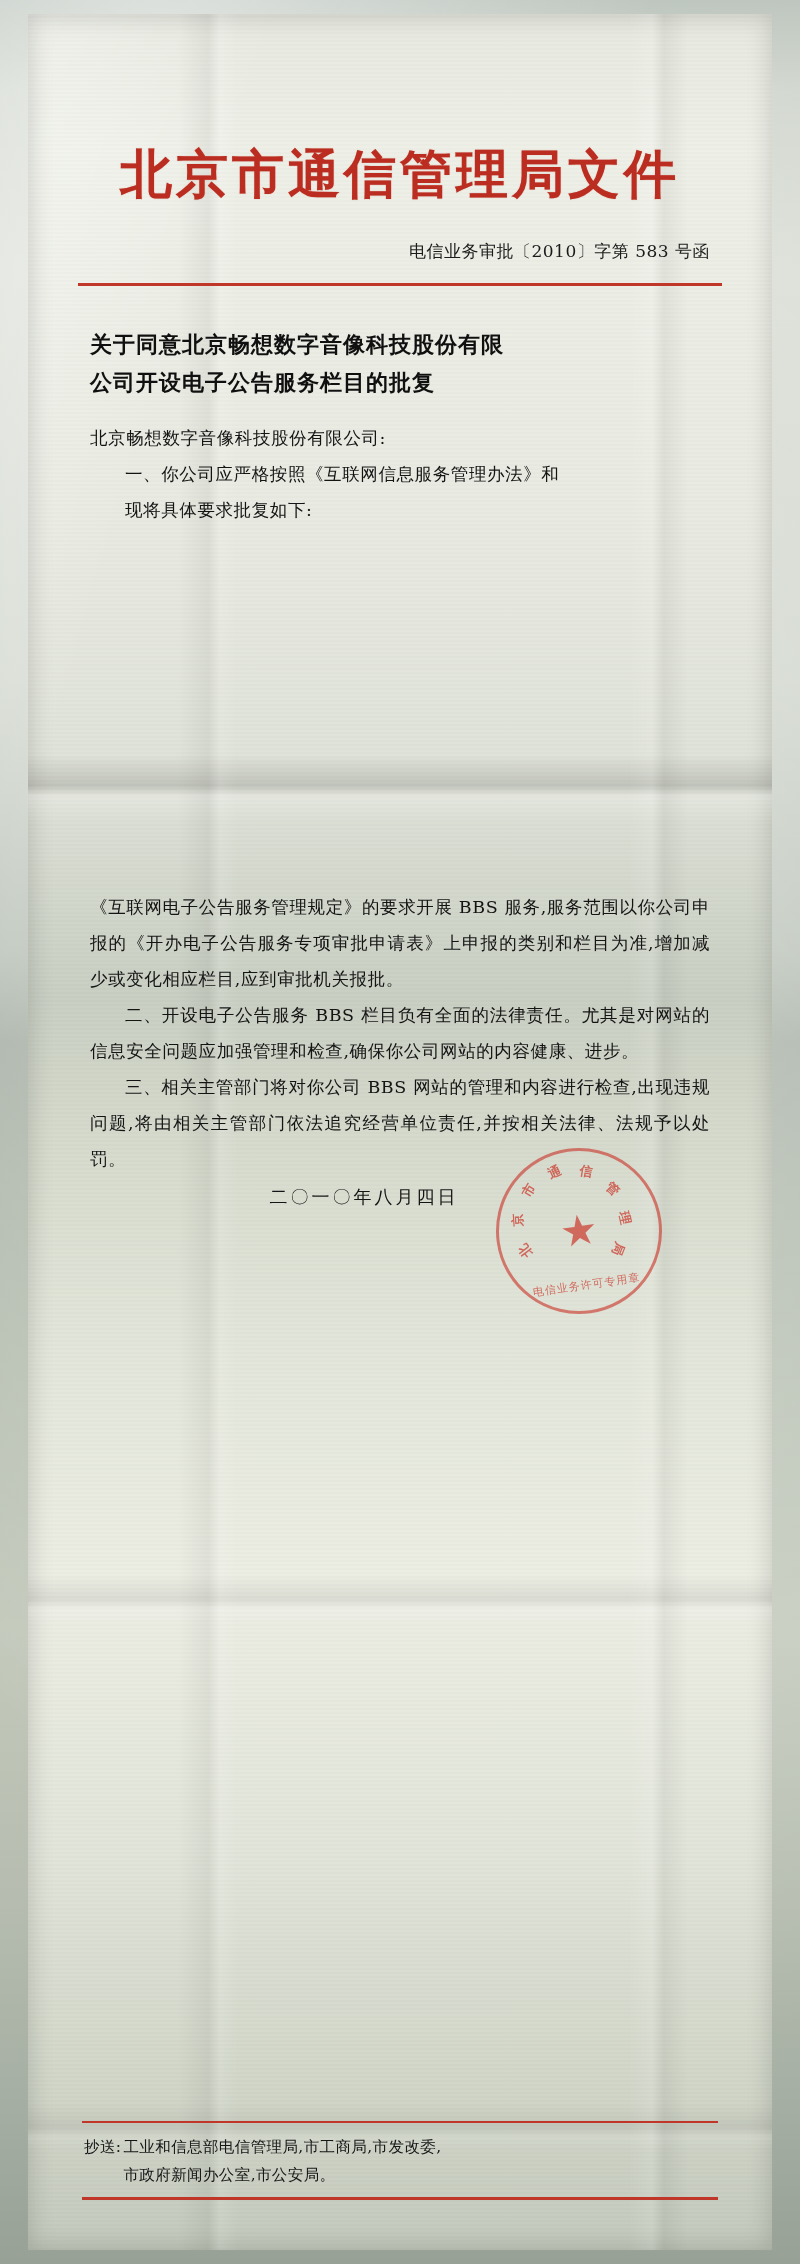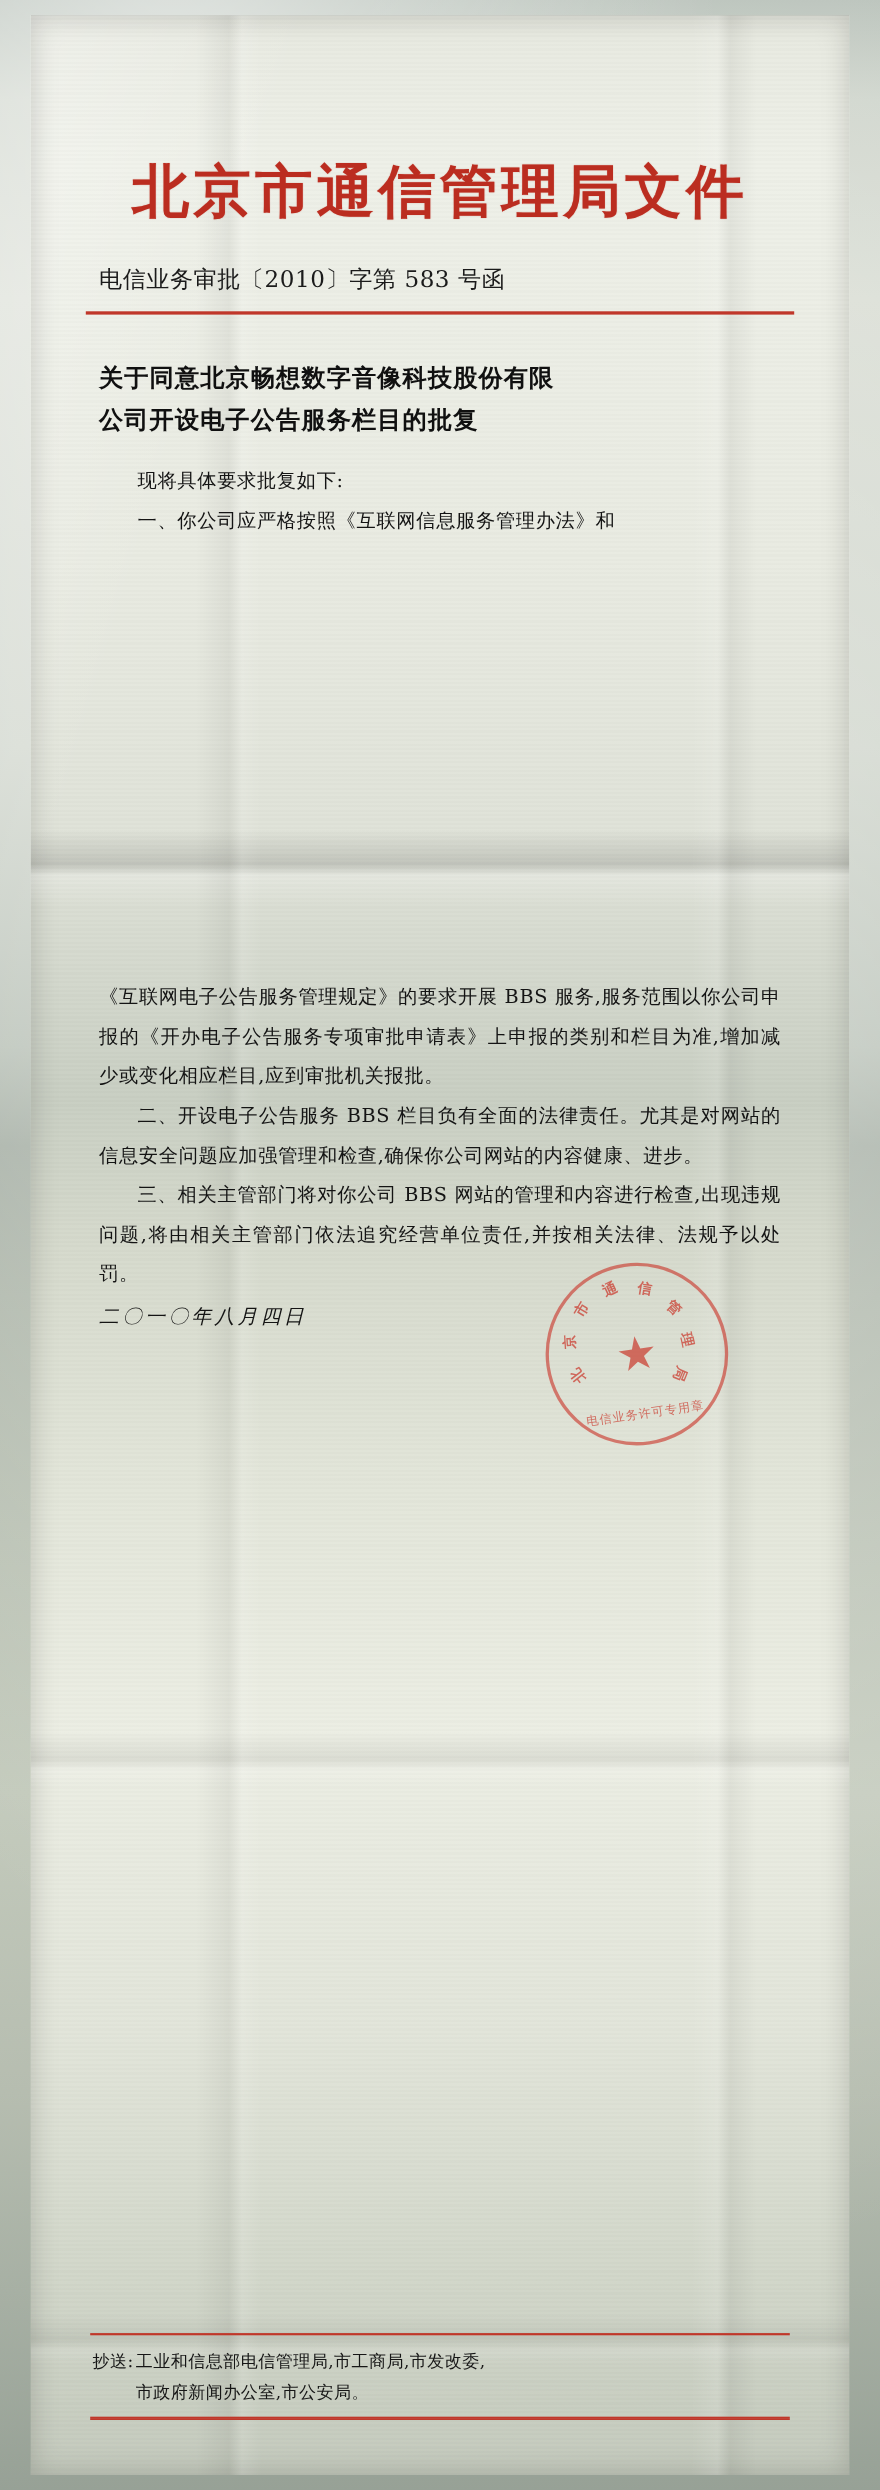--- a/index.html
+++ b/index.html
@@ -54,22 +54,22 @@
     font-weight:bold;
     font-size:52px;
     letter-spacing:4px;
     color:#c0392b;
     color:#bb2d20;
     text-shadow:0 0 1px rgba(190,40,25,0.5);
   }
   .docnum{
     position:absolute;
     top:240px;left:0;right:0;
-    text-align:left;
-    font-size:21px;
+    text-align:right;
+    font-size:17px;
     color:#1b1b1b;
     letter-spacing:0.5px;
   }
   .redline{
     position:absolute;
     top:283px;
     left:-12px;right:-12px;
     height:3px;
     background:#c0372a;
   }
@@ -109,26 +109,25 @@
     letter-spacing:0.6px;
   }
   .body2 p{margin:0;}
   .body2 p.ind{text-indent:2em;}
 
   
   .datewrap{
     position:absolute;
     top:1185px;
     left:0;right:0;
-    text-align:left;
+    text-align:center;
     padding-right:72px;
     font-size:18px;
     letter-spacing:3px;
     color:#141414;
-    font-style:italic;
   }
   .seal{
     position:absolute;
     top:1148px;
     right:48px;
     width:160px;height:160px;
     border:3px solid rgba(201,45,33,0.72);
     border-radius:50%;
     opacity:0.82;
     transform:rotate(-8deg);
@@ -217,22 +216,23 @@
 
     <div class="docnum">电信业务审批〔2010〕字第 583 号函</div>
     <div class="redline"></div>
 
     <div class="doctitle">
       <div>关于同意北京畅想数字音像科技股份有限</div>
       <div>公司开设电子公告服务栏目的批复</div>
     </div>
 
     <div class="body">
+      <p>北京畅想数字音像科技股份有限公司:</p>
+      <p class="ind">一、你公司应严格按照《互联网信息服务管理办法》和</p>
       <p class="ind">现将具体要求批复如下:</p>
-      <p class="ind">一、你公司应严格按照《互联网信息服务管理办法》和</p>
     </div>
 
     <div class="body2">
       <p>《互联网电子公告服务管理规定》的要求开展 BBS 服务,服务范围以你公司申报的《开办电子公告服务专项审批申请表》上申报的类别和栏目为准,增加减少或变化相应栏目,应到审批机关报批。</p>
       <p class="ind">二、开设电子公告服务 BBS 栏目负有全面的法律责任。尤其是对网站的信息安全问题应加强管理和检查,确保你公司网站的内容健康、进步。</p>
       <p class="ind">三、相关主管部门将对你公司 BBS 网站的管理和内容进行检查,出现违规问题,将由相关主管部门依法追究经营单位责任,并按相关法律、法规予以处罚。</p>
     </div>
 
     <div class="datewrap">二〇一〇年八月四日</div>
 

